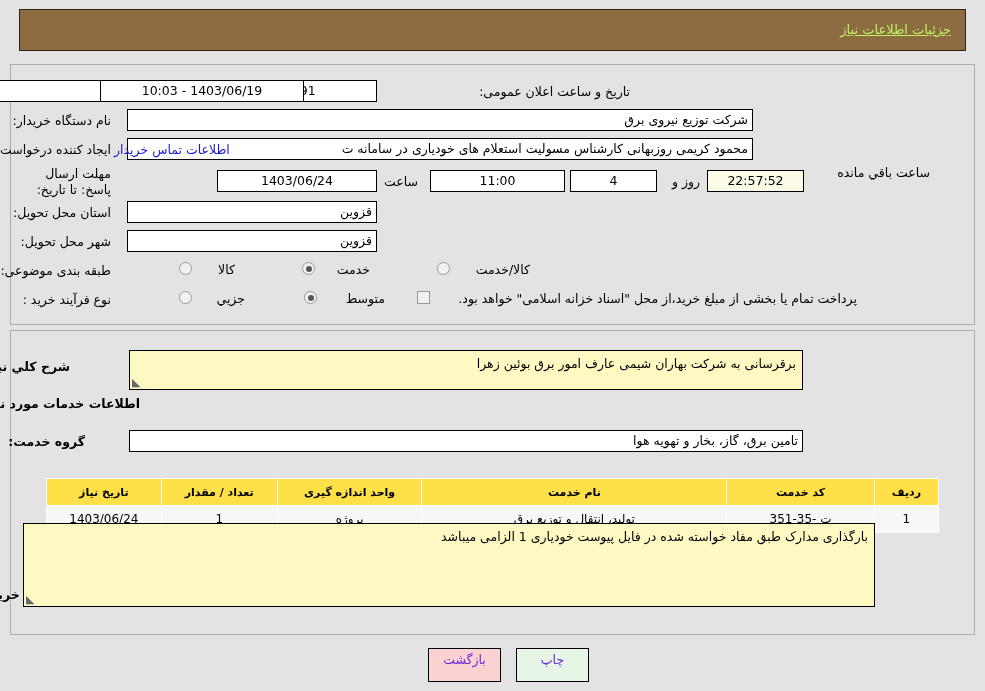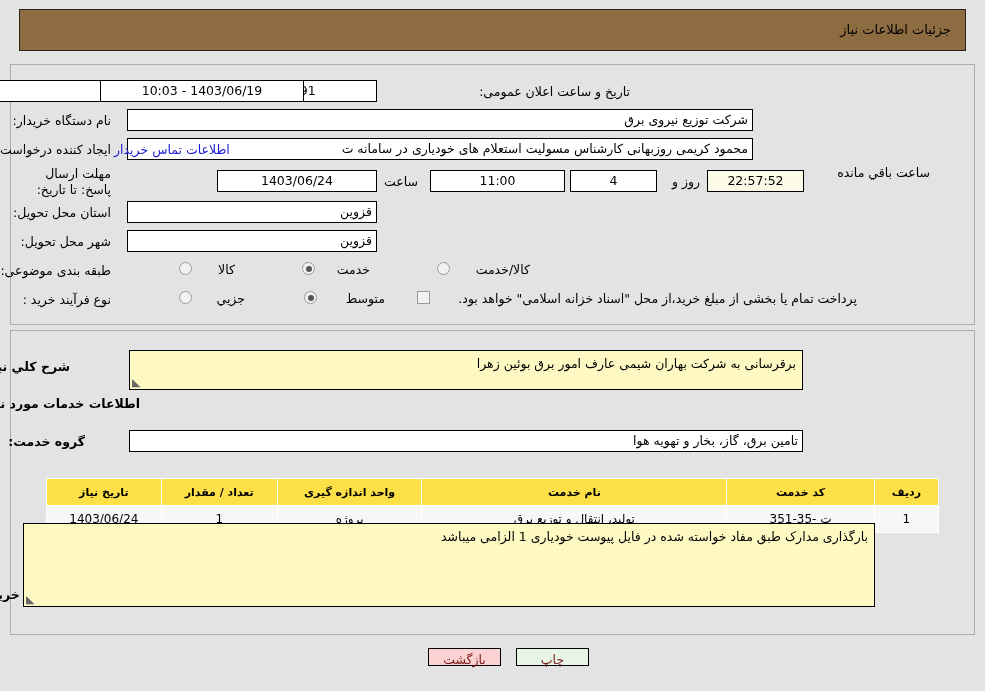--- a/index.html
+++ b/index.html
@@ -25,24 +25,25 @@
     width: 947px;
     height: 42px;
     background: #8d6c41;
     border: 1px solid #2c2316;
     box-sizing: border-box;
   }
   .titlebar .title {
     position: absolute;
     right: 14px;
     top: 11px;
-    color: #000000;
+    color: #bef264;
     font-size: 13px;
     line-height: 18px;
     white-space: nowrap;
+    text-decoration: underline;
   }
 
   
   .panel {
     position: absolute;
     background: #e3e3e3;
     border: 1px solid #adadad;
     box-sizing: border-box;
   }
   #panel-top    { left: 10px; top: 64px;  width: 965px; height: 261px; }
@@ -184,25 +185,25 @@
     padding: 0 4px;
     text-align: center;
     font-size: 12px;
   }
 
   
   .btn {
     position: absolute;
     border: 1px solid #000;
     box-sizing: border-box;
-    height: 18px;
+    height: 34px;
     font-size: 12.5px;
     line-height: 21px;
     text-align: center;
-    color: #7f1d1d;
+    color: #6d28d9;
     cursor: pointer;
     font-family: "DejaVu Sans", "Liberation Sans", sans-serif;
   }
   .btn.print { background: #e6f5e6; }
   .btn.back  { background: #fbd2d2; }
 
   
   #watermark {
     position: absolute;
     left: 0; top: 150px;

